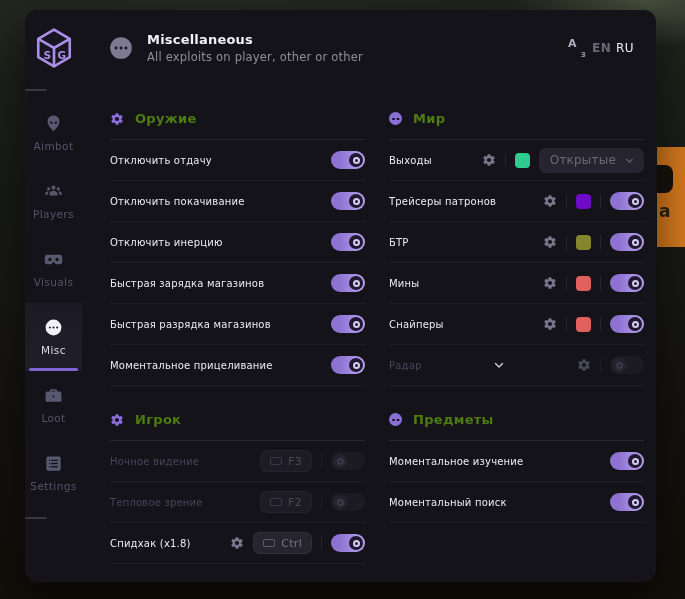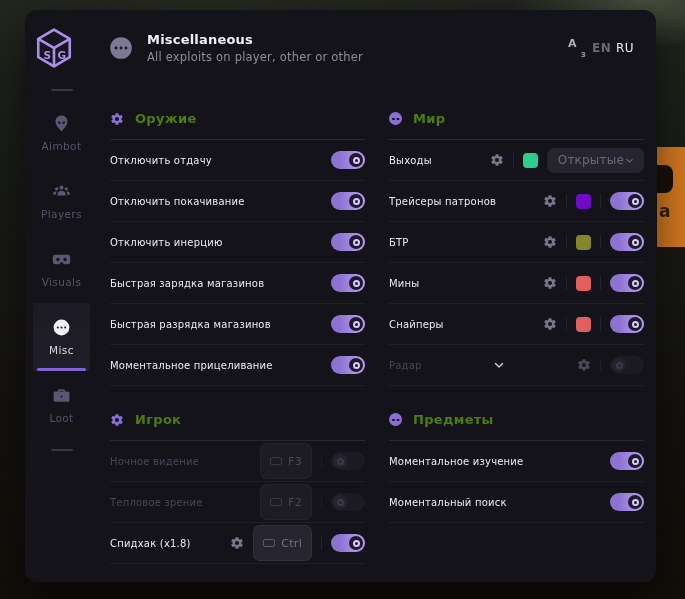--- a/index.html
+++ b/index.html
@@ -28,21 +28,21 @@
   .hdr-title{font-size:13px;font-weight:bold;color:#f0eff5;letter-spacing:.2px;}
   .hdr-sub{font-size:11.5px;color:#8f8d99;margin-top:3px;letter-spacing:.2px;}
   .lang{margin-left:auto;display:flex;align-items:center;gap:5px;padding-right:22px;}
   .tr-ic{position:relative;width:19px;height:18px;}
   .tr-ic::before{content:"А";position:absolute;left:0;top:-2px;font-size:11px;font-weight:bold;color:#b1afbf;}
   .tr-ic::after{content:"з";position:absolute;right:1px;bottom:-2px;font-size:9px;font-weight:bold;color:#8b899a;}
   .lang-en{font-size:12px;font-weight:bold;color:#6a6876;letter-spacing:.4px;cursor:pointer;}
   .lang-ru{font-size:12px;font-weight:normal;color:#edebf5;letter-spacing:.4px;cursor:pointer;}
 
   
-  .sidebar{position:absolute;left:8px;top:75px;bottom:0;width:57px;display:flex;flex-direction:column;align-items:center;}
+  .sidebar{position:absolute;left:0;top:75px;bottom:0;width:57px;display:flex;flex-direction:column;}
   .dash{width:22px;height:2px;border-radius:2px;background:#383743;margin:4px 0 8px;}
   .dash.btm{margin-top:10px;}
   .side-item{position:relative;width:100%;height:68px;display:flex;flex-direction:column;align-items:center;justify-content:center;gap:7px;color:#5a5870;cursor:pointer;}
   .side-item .s-lbl{font-size:10.5px;letter-spacing:.4px;color:#55536a;}
   .side-item.active{background:linear-gradient(180deg,#1c1b24,#201f29);color:#f2f1f8;}
   .side-item.active .s-lbl{color:#dbdae6;}
   .side-item.active::after{content:"";position:absolute;left:4px;right:4px;bottom:0;height:3px;border-radius:3px;background:#7e62d6;}
   .sic{width:19px;height:19px;fill:currentColor;}
 
   
@@ -70,26 +70,26 @@
 
   .toggle{position:relative;width:34px;height:18px;border-radius:10px;cursor:pointer;flex:0 0 auto;}
   .toggle.on{background:linear-gradient(90deg,#8d72d2 25%,#b49ceb 85%);}
   .toggle.off{background:#23222d;}
   .knob{position:absolute;top:2px;width:14px;height:14px;border-radius:50%;background:#1f1930;display:flex;align-items:center;justify-content:center;}
   .toggle.on .knob{right:2px;}
   .toggle.off .knob{left:2px;background:#34333f;}
   .knob::after{content:"";width:3px;height:3px;border-radius:50%;border:2.2px solid #d9cdf6;}
   .toggle.off .knob::after{border-color:#5a5875;}
 
-  .keybadge{display:flex;align-items:center;gap:6px;height:36px;padding:0 9px;border-radius:7px;
+  .keybadge{display:flex;align-items:center;gap:6px;height:22px;padding:0 9px;border-radius:7px;
     background:#26252f;border:1px solid rgba(255,255,255,.06);cursor:pointer;}
   .kb{width:12px;height:8px;border:1.3px solid #5b5a68;border-radius:2px;}
   .key-lbl{font-size:11px;color:#75747f;letter-spacing:.3px;}
 
-  .dropdown{display:flex;align-items:center;height:25px;padding:0 9px 0 11px;border-radius:7px;
+  .dropdown{display:flex;align-items:center;gap:8px;height:25px;padding:0 9px 0 11px;border-radius:7px;
     background:#26252f;cursor:pointer;}
   .dd-val{font-size:12px;color:#6a6977;letter-spacing:.2px;}
   .dd-chev{width:11px;height:11px;stroke:#6a6977;stroke-width:2.2;fill:none;stroke-linecap:round;stroke-linejoin:round;}
 </style>
 </head>
 <body>
 
 <svg width="0" height="0" style="position:absolute">
   <defs>
     <symbol id="i-gear" viewBox="0 0 24 24">
@@ -177,20 +177,26 @@
             <use href="#i-ellipsis"></use>
           </svg>
         <span class="s-lbl">Misc</span>
       </div>
       <div class="side-item">
         <svg class="sic">
             <use href="#i-case"></use>
           </svg>
         <span class="s-lbl">Loot</span>
       </div>
+      <div class="side-item">
+        <svg class="sic">
+            <use href="#i-list"></use>
+          </svg>
+        <span class="s-lbl">Settings</span>
+      </div>
       <div class="dash btm"></div>
     </div>
 
     <div class="content">
 
       <div class="col">
 
         <div class="section">
           <div class="sec-head">
             <svg class="gearic accent">

